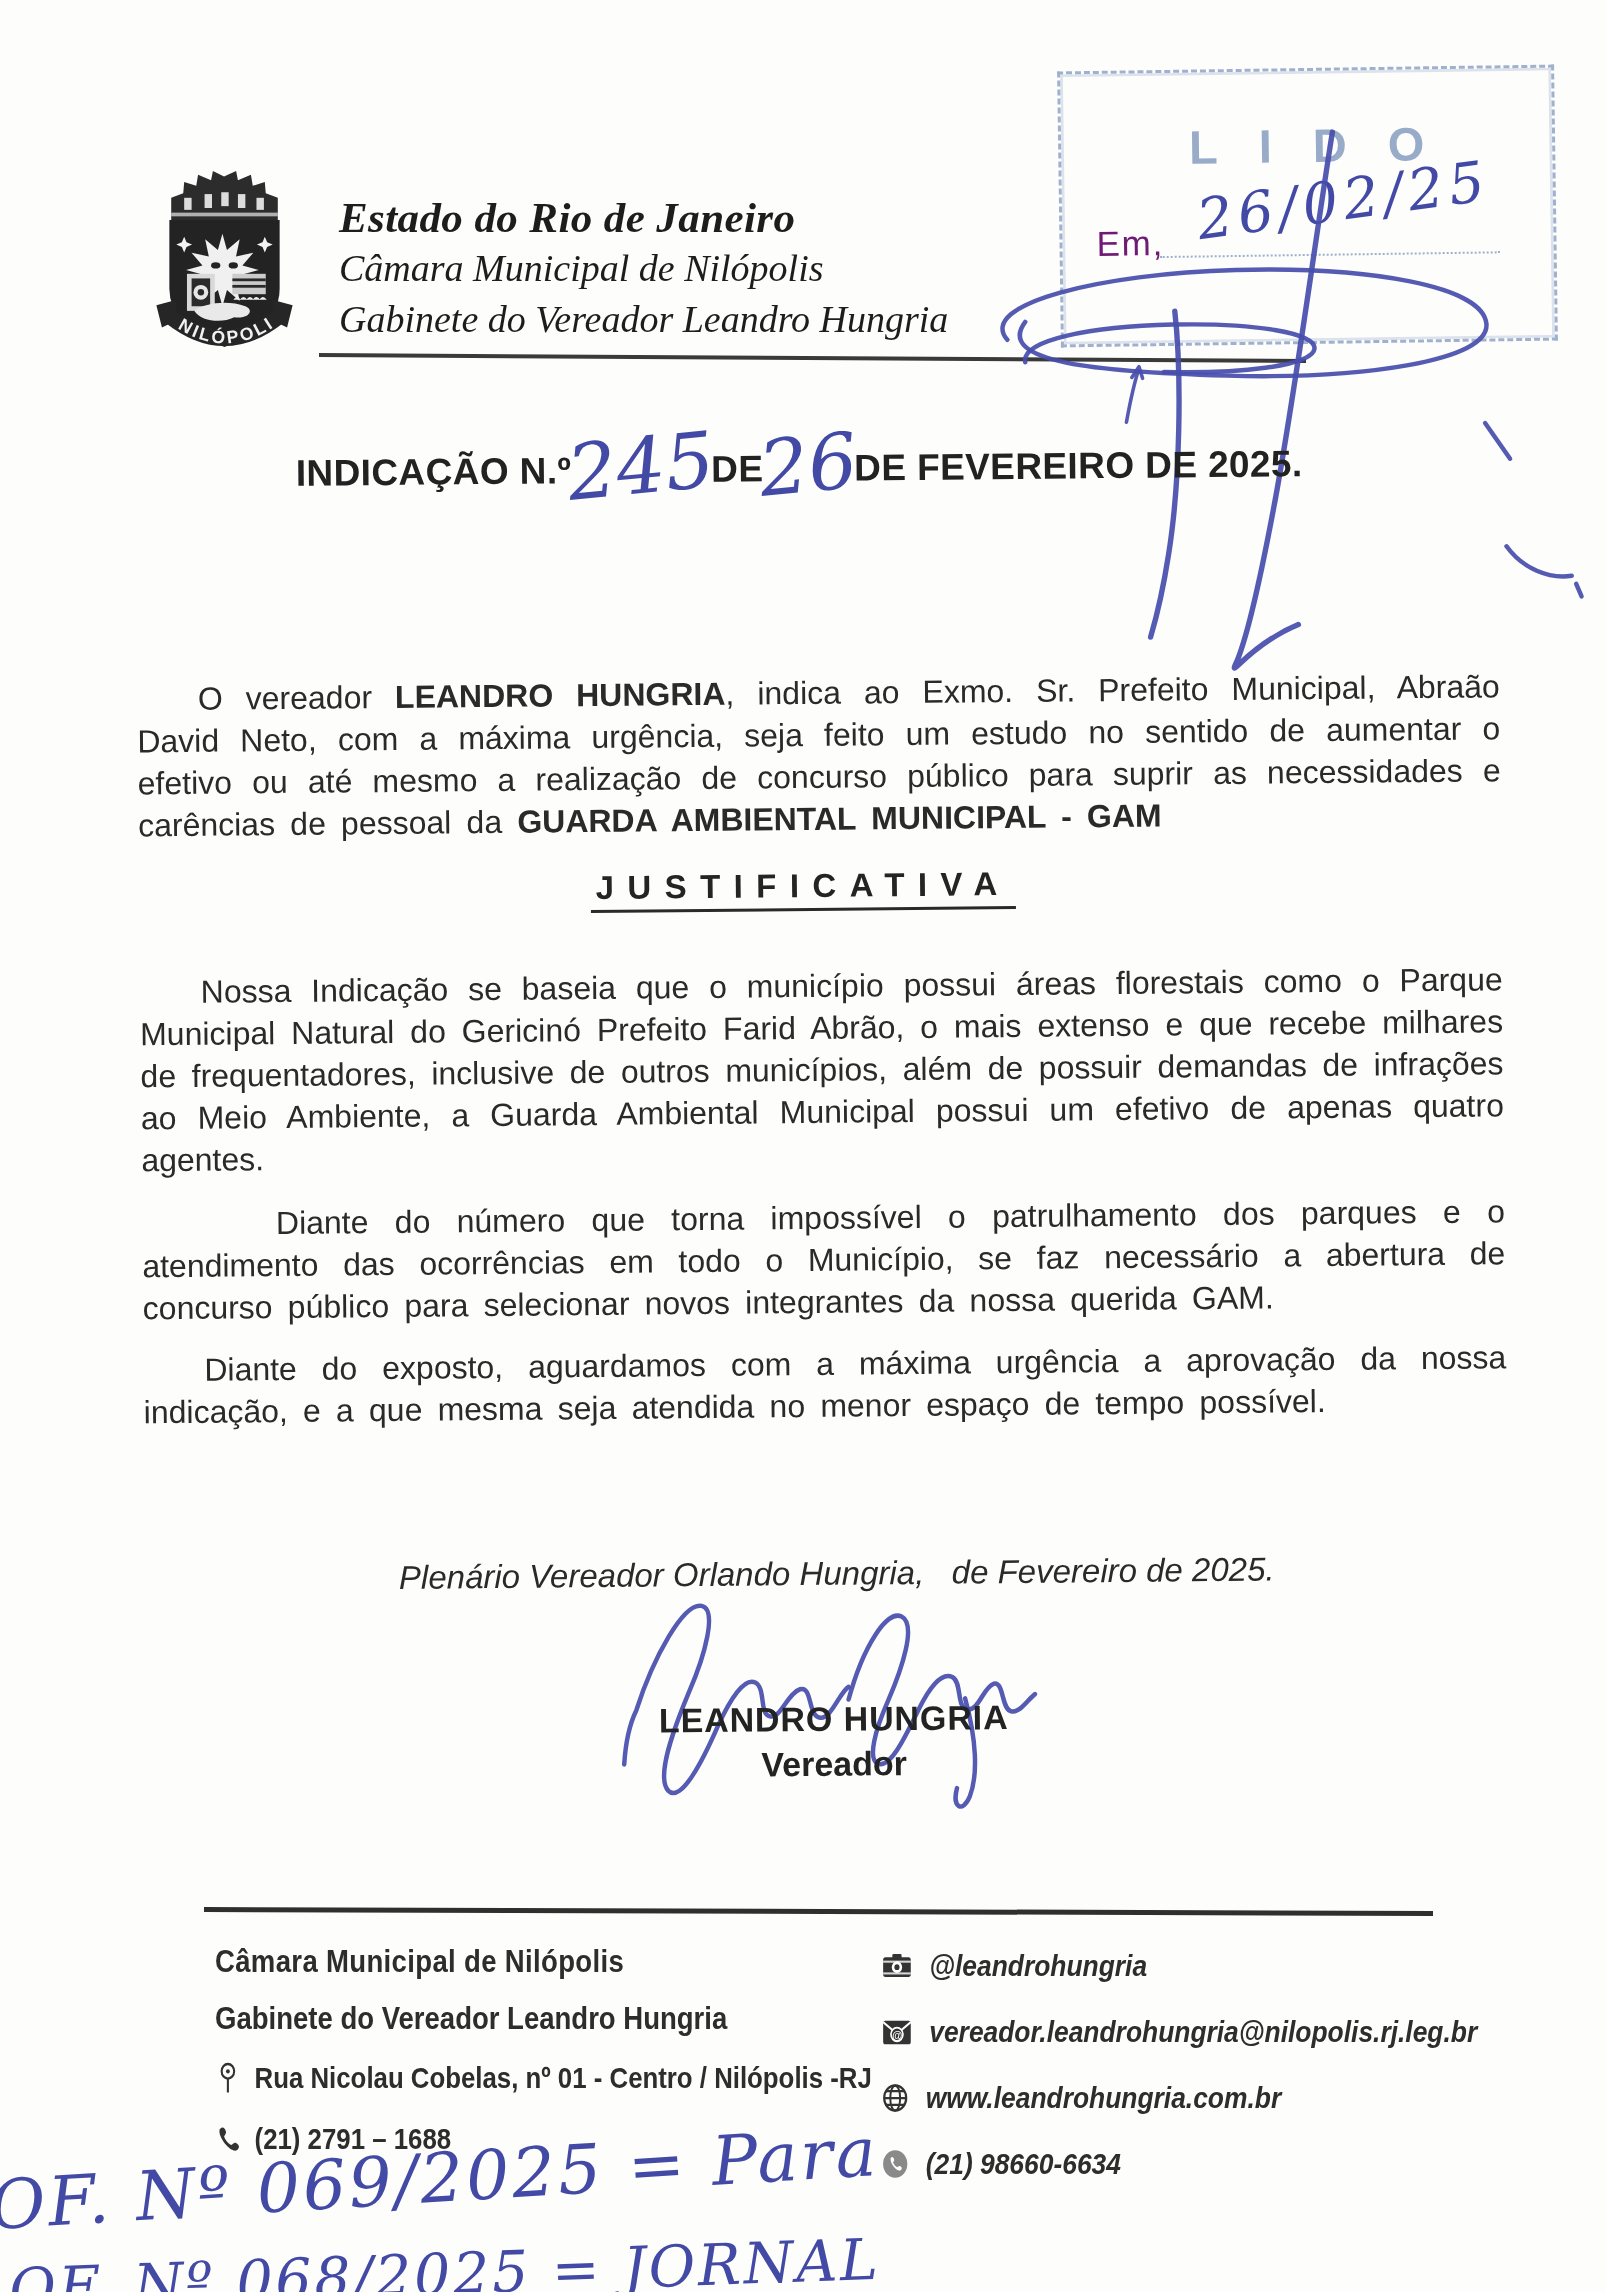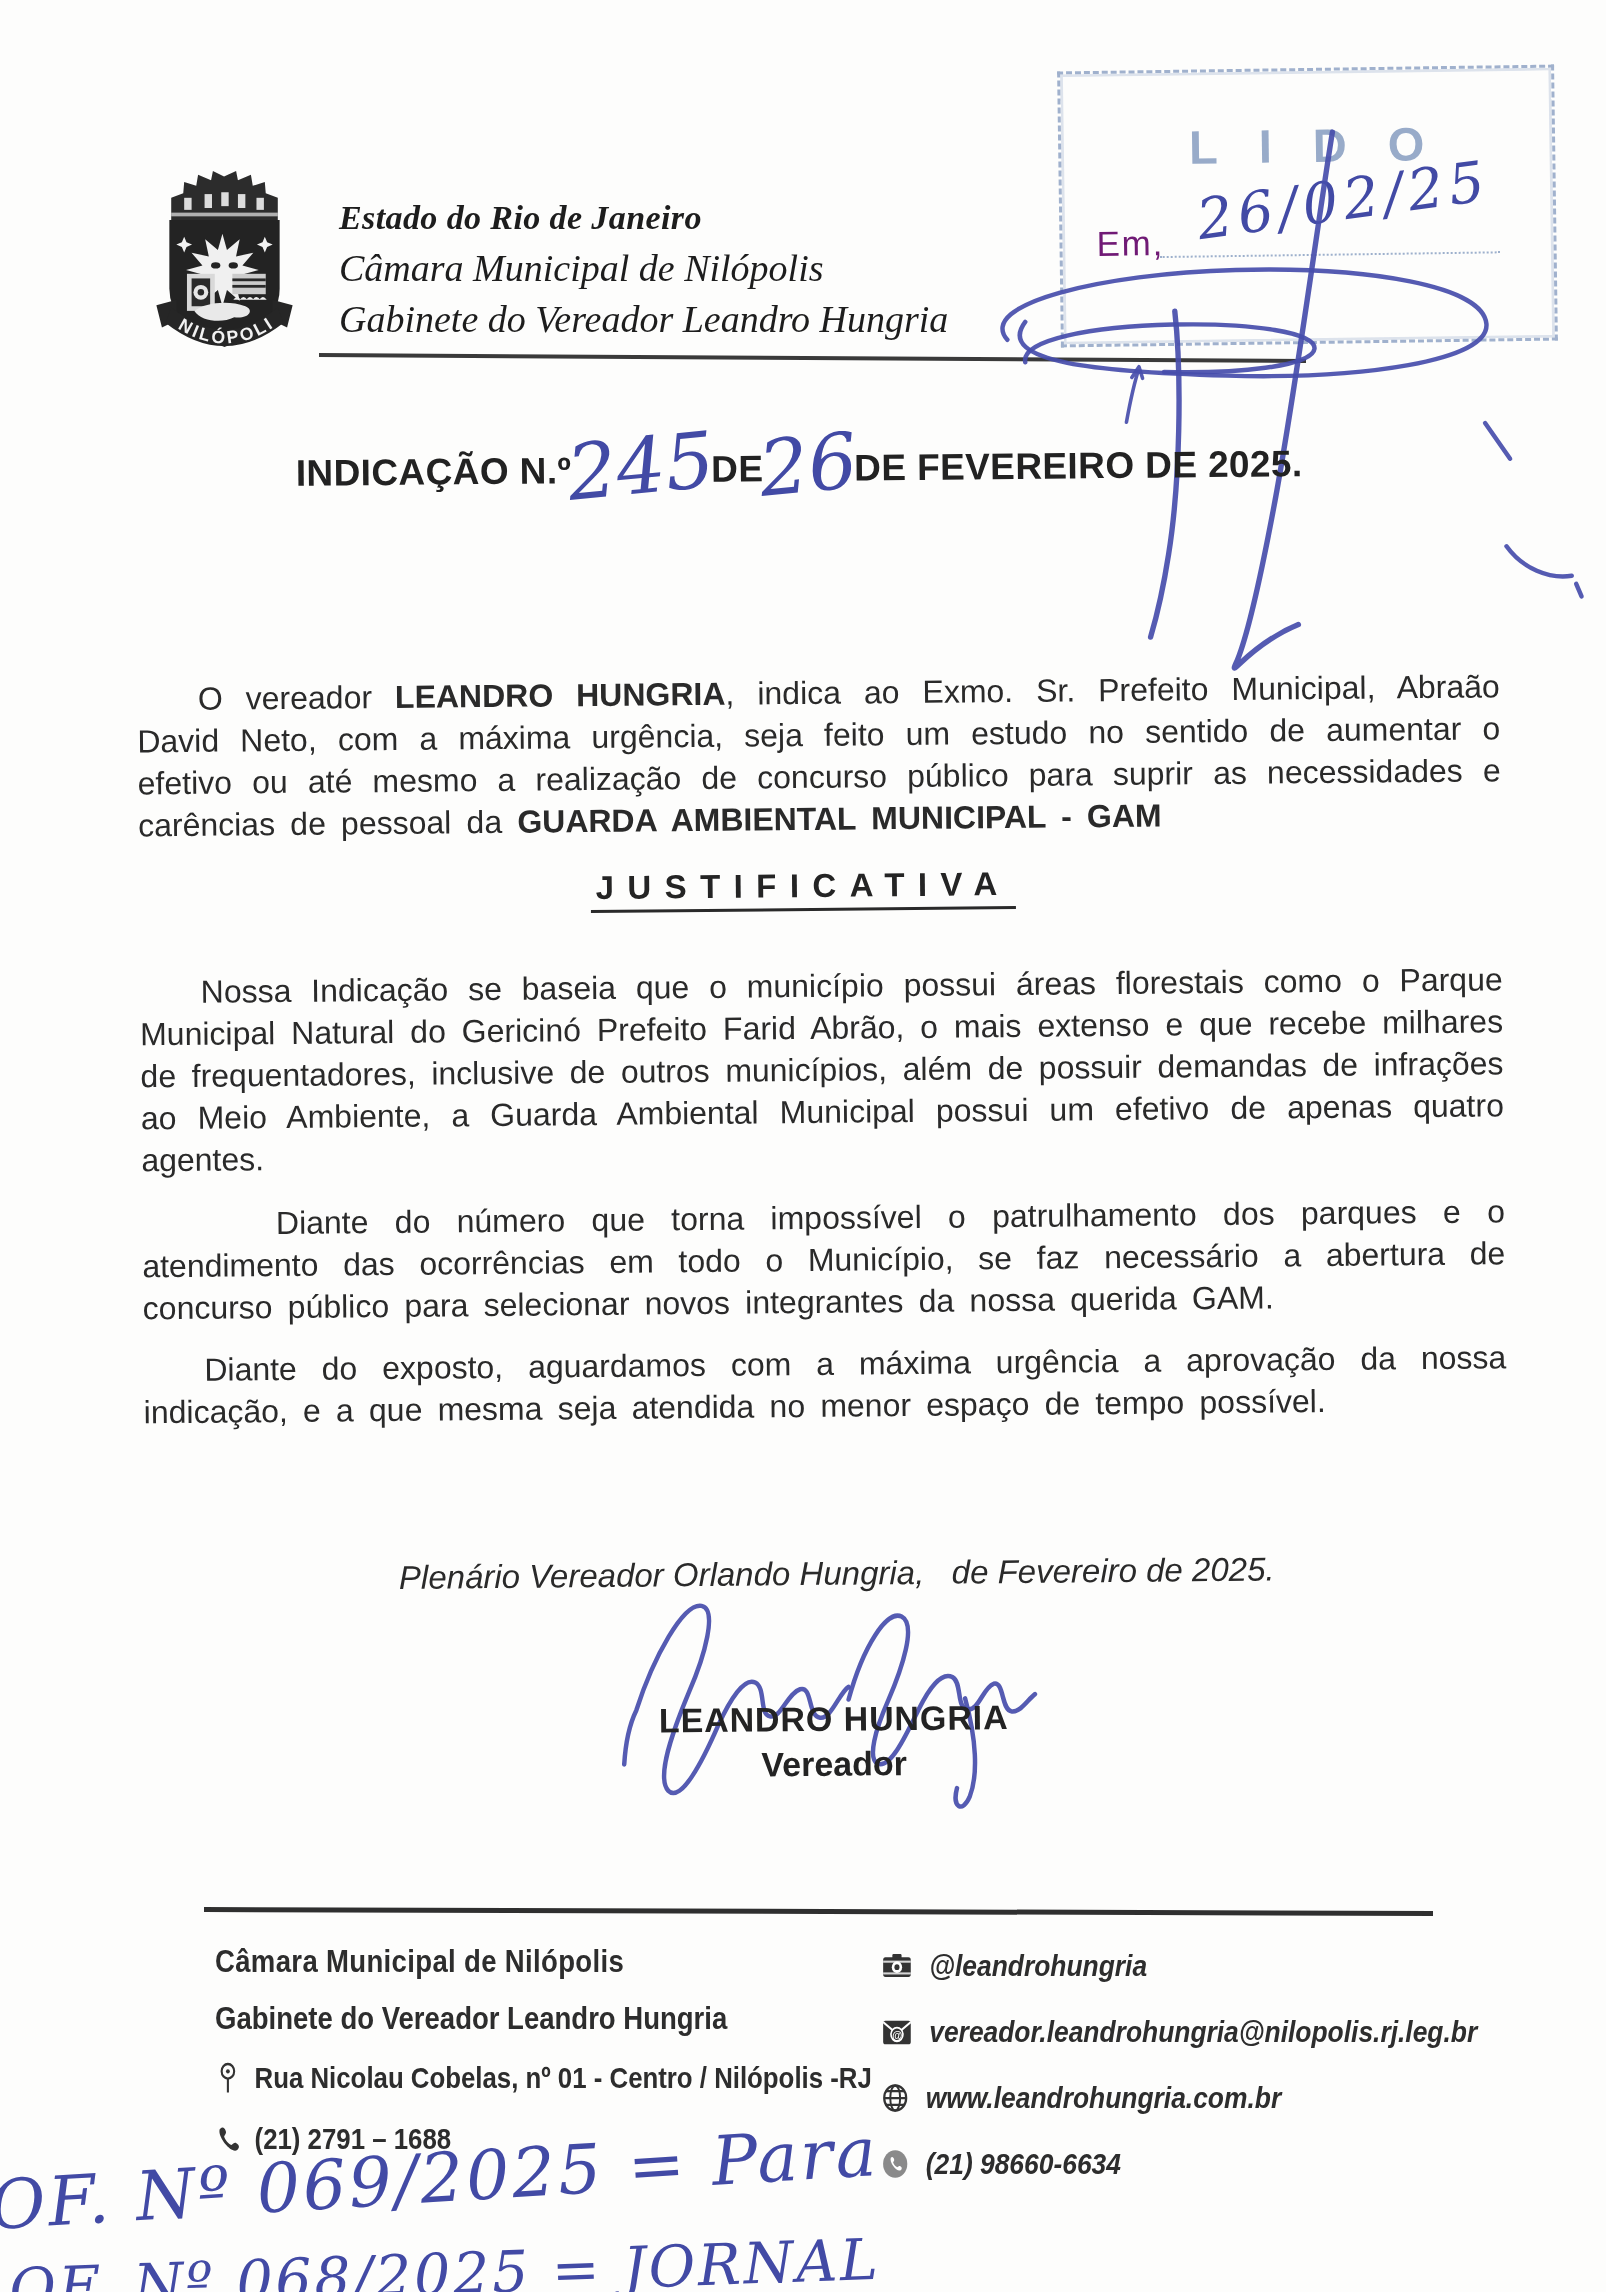--- a/index.html
+++ b/index.html
@@ -4,21 +4,21 @@
 <style>
   html,body{margin:0;padding:0;background:#ffffff;}
   .page{
     position:relative;width:1607px;height:2293px;background:#fdfdfc;
     overflow:hidden;font-family:"Liberation Sans",sans-serif;color:#262626;
   }
   .abs{position:absolute;}
 
   
   .hdr-text{left:339px;top:192px;font-family:"Liberation Serif",serif;color:#1d1d1d;}
-  .hdr-line1{font-size:34px;font-weight:bold;font-style:italic;line-height:51px;letter-spacing:0.4px;}
+  .hdr-line1{font-size:43px;font-weight:bold;font-style:italic;line-height:51px;letter-spacing:0.4px;}
   .hdr-line2,.hdr-line3{font-size:38px;font-style:italic;line-height:51px;}
   .hdr-rule{left:319px;top:356px;width:987px;height:3.6px;background:#3a3a3a;transform:rotate(.35deg);}
 
   
   .stamp{left:1059px;top:68px;width:491px;height:270px;border:3.6px dashed #a0b1cd;
          box-shadow:inset 0 0 0 2.7px rgba(160,177,205,.35);transform:rotate(-.8deg);}
   .stamp-word{left:0;right:0;top:47px;text-align:center;color:#8ea3c4;font-weight:bold;
          font-size:47px;letter-spacing:41px;text-indent:41px;opacity:.9;}
   .stamp-em{left:34px;top:150px;color:#701a75;font-size:35px;letter-spacing:1.8px;}
   .stamp-dots{left:97px;top:183px;width:340px;border-bottom:2.7px dotted #9db0cc;height:0;}

